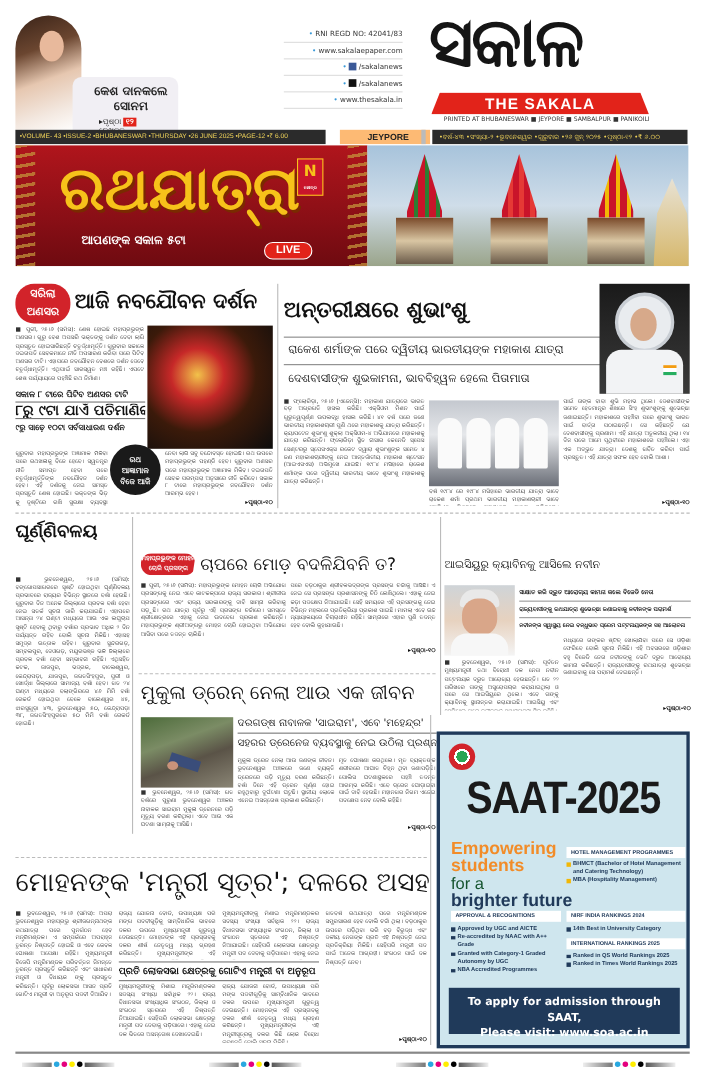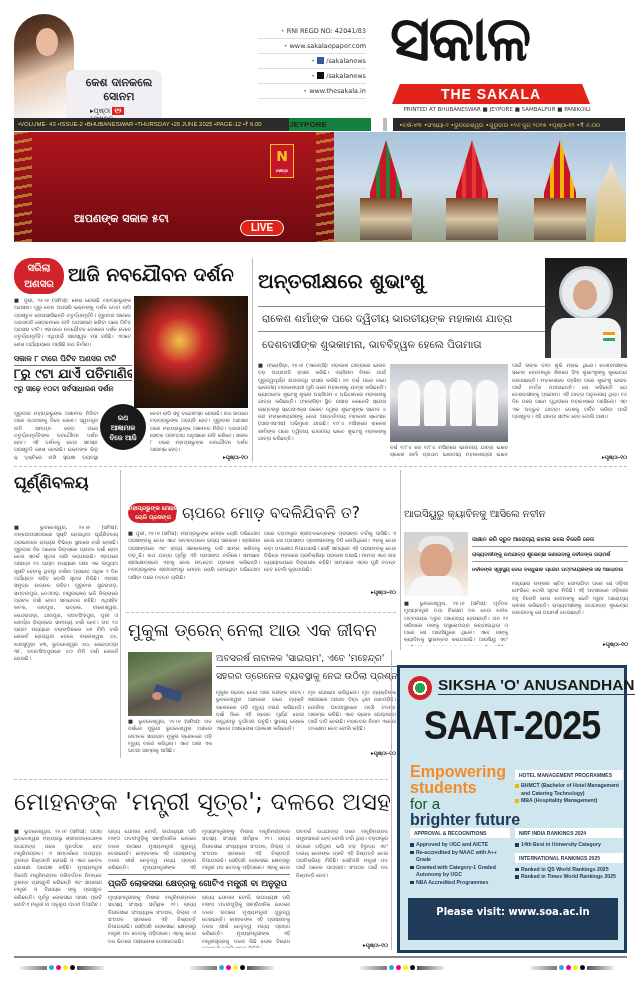--- a/index.html
+++ b/index.html
@@ -25,21 +25,21 @@
   .fb { background: #3b5998; }
   .xicon { background: #111; }
 
   .logo { left: 380px; top: 6px; width: 250px; height: 78px; }
   .logo-script { position: absolute; left: 10px; top: -6px; font-family: "DejaVu Serif", serif; font-size: 62px; font-weight: bold; color: #151515; letter-spacing: -2px; line-height: 78px; }
   .logo-band { left: 392px; top: 84px; width: 198px; height: 20px; background: #e2231a; clip-path: polygon(4% 0, 96% 0, 100% 100%, 0 100%); }
   .logo-en { left: 392px; top: 84px; width: 198px; text-align: center; font-size: 14px; font-weight: bold; color: #fff; line-height: 20px; letter-spacing: 1px; font-family: "Liberation Sans", sans-serif; }
   .printed { left: 392px; top: 106px; width: 210px; font-size: 5.5px; color: #333; text-align: center; }
 
   .datebar { left: 14px; top: 118px; width: 282px; height: 13px; background: #2b2b2b; color: #f2d55b; font-size: 6px; line-height: 13px; padding-left: 4px; white-space: nowrap; font-family: "Liberation Sans", sans-serif; }
-  .editiontab { left: 289px; top: 118px; width: 82px; height: 13px; background: #15803d; font-size: 8px; font-weight: bold; color: #222; line-height: 13px; padding-left: 0; font-family: "Liberation Sans", sans-serif; }
+  .editiontab { left: 309px; top: 118px; width: 82px; height: 13px; background: #fdba74; font-size: 8px; font-weight: bold; color: #222; line-height: 13px; padding-left: 25px; font-family: "Liberation Sans", sans-serif; }
   .editionsep { left: 383px; top: 118px; width: 4px; height: 13px; background: #bbb; }
   .odiabar { left: 393px; top: 118px; width: 232px; height: 13px; background: #2b2b2b; color: #f2d55b; font-size: 6px; line-height: 13px; padding-left: 6px; white-space: nowrap; }
 
   
   .banner { left: 14px; top: 132px; width: 612px; height: 110px; overflow: hidden; }
   .banner-left { left: 0; top: 0; width: 320px; height: 110px; background: linear-gradient(180deg, #b0151c 0%, #8a0f16 60%, #6e0a10 100%); }
   .banner-ornament { top: 0; width: 18px; height: 110px; background: repeating-linear-gradient(170deg, #c79a3c 0 3px, transparent 3px 9px); opacity: .7; }
   .banner-title { left: 40px; top: 2px; font-size: 54px; font-weight: bold; color: #f7c21a; font-family: "DejaVu Serif", serif; text-shadow: 2px 3px 0 #7a2a00; line-height: 74px; }
   .banner-sub { left: 60px; top: 80px; font-size: 11px; color: #fff; font-weight: bold; }
   .banner-live { left: 226px; top: 88px; width: 44px; height: 16px; background: #e2231a; border: 1.5px solid #fff; border-radius: 8px; color: #fff; font-size: 10px; font-weight: bold; text-align: center; line-height: 13px; font-family: "Liberation Sans", sans-serif; }
@@ -129,20 +129,21 @@
 
 <div class="abs datebar">•VOLUME- 43 •ISSUE-2 •BHUBANESWAR •THURSDAY •26 JUNE 2025 •PAGE-12 •₹ 6.00</div>
 <div class="abs editiontab">JEYPORE</div>
 <div class="abs editionsep"></div>
 <div class="abs odiabar">•ବର୍ଷ-୪୩ •ସଂଖ୍ୟା-୨ •ଭୁବନେଶ୍ୱର •ଗୁରୁବାର •୨୬ ଜୁନ୍ ୨୦୨୫ •ପୃଷ୍ଠା-୧୨ •₹ ୬.୦୦</div>
 
 <div class="abs banner">
   <div class="abs banner-left"></div>
   <div class="abs banner-ornament" style="left:0"></div>
   <div class="abs banner-ornament" style="left:302px"></div>
+  <div class="abs banner-title">ରଥଯାତ୍ରା</div>
   <div class="abs banner-sub">ଆପଣଙ୍କ ସକାଳ ୫ଟା</div>
   <div class="abs banner-channel"><span>N</span><small>ନକ୍ଷତ୍ର</small></div>
   <div class="abs banner-live">LIVE</div>
   <div class="abs banner-right">
     <div class="abs chariot" style="left:22px">
         <div class="spire g"></div>
         <div class="base"></div>
       </div>
     <div class="abs chariot" style="left:108px">
         <div class="spire"></div>
@@ -216,21 +217,21 @@
 <div class="abs body-text" style="left:128px;top:530px;width:132px;height:64px">■ ପୁରୀ, ୨୫।୬ (ସମିସ): ମହାପ୍ରଭୁଙ୍କ ମୋହନ ଚୋରି ଅଭିଯୋଗ ପ୍ରସଙ୍ଗକୁ ନେଇ ଏବେ କାଟକଳ୍ପରେ ରାଜ୍ୟ ସରକାର। ଶ୍ରୀଜୀଉ ପ୍ରସଙ୍ଗରେ ଏବଂ ରାଜ୍ୟ ସରକାରଙ୍କୁ ଦାବି ସାମ୍ନା କରିବାକୁ ପଡ଼ୁଛି। ରଥ ଯାତ୍ରା ପୂର୍ବରୁ ଏହି ପ୍ରସଙ୍ଗ ଚର୍ଚ୍ଚାରେ। ସମସ୍ତେ ଶ୍ରୀକ୍ଷେତ୍ରରେ ଏହାକୁ ନେଇ ଉଦବେଗ ପ୍ରକାଶ କରିଛନ୍ତି। ମହାପ୍ରଭୁଙ୍କ ଶ୍ରୀଅଙ୍ଗରୁ ମୋହନ ଚୋରି ହୋଇଥିବା ଅଭିଯୋଗ ଆସିବା ପରେ ତଦନ୍ତ ଚାଲିଛି।</div>
 <div class="abs body-text" style="left:264px;top:530px;width:132px;height:58px">ପରେ ବଡ଼ଠାକୁର ଶ୍ରୀବଳଭଦ୍ରଙ୍କ ପ୍ରସଙ୍ଗ ଚର୍ଚ୍ଚାକୁ ଆସିଛି। ଏ ନେଇ ସେ ପ୍ରସଙ୍ଗ ପ୍ରଶାସନଙ୍କୁ ଚିଠି ଲେଖିଥିଲେ। ଏହାକୁ ନେଇ କଡ଼ା ପଦକ୍ଷେପ ନିଆଯାଇଛି। ସେହି ସମୟରେ ଏହି ପ୍ରସଙ୍ଗକୁ ନେଇ ବିଭିନ୍ନ ମହଲରେ ପ୍ରତିକ୍ରିୟା ପ୍ରକାଶ ପାଇଛି। ମାମଲା ଏବେ ଉଚ୍ଚ ନ୍ୟାୟାଳୟରେ ବିଚାରାଧୀନ ରହିଛି। ସାମ୍ନାରେ ଏହାର ପୁଣି ତଦନ୍ତ ହେବ ବୋଲି କୁହାଯାଉଛି।</div>
 <div class="abs cont" style="left:350px;top:589px;width:46px">▸ପୃଷ୍ଠା-୧୦</div>
 <div class="abs rule-h" style="left:126px;top:612px;width:270px"></div>
 
 <div class="abs hl" style="left:128px;top:614px;width:270px;font-size:17.5px;line-height:32px;font-weight:normal">ମୁକୁଳା ଡ୍ରେନ୍ ନେଲା ଆଉ ଏକ ଜୀବନ</div>
 <div class="abs photo-drain" style="left:128px;top:652px;width:84px;height:64px">
   <div class="abs" style="left:26px;top:36px;width:28px;height:10px;background:#3a4d7a;transform:rotate(18deg)"></div>
   <div class="abs" style="left:24px;top:40px;width:10px;height:8px;background:#c9927a;border-radius:50%"></div>
 </div>
-<div class="abs hl" style="left:216px;top:650px;width:182px;font-size:9.4px;line-height:16px;font-weight:normal;border-bottom:1px solid #777">ଅବସରର୍ଷ ନାବାଳକ 'ସାଇରାମ', ଏବେ 'ମହେନ୍ଦ୍ର'</div>
+<div class="abs hl" style="left:216px;top:650px;width:182px;font-size:9.4px;line-height:16px;font-weight:normal;border-bottom:1px solid #777">ଦରଗଡ୍ଷ ନାବାଳକ 'ସାଇରାମ', ଏବେ 'ମହେନ୍ଦ୍ର'</div>
 <div class="abs hl" style="left:216px;top:668px;width:182px;font-size:9.4px;line-height:16px;font-weight:normal">ସହରର ଡ୍ରେନେଜ ବ୍ୟବସ୍ଥାକୁ ନେଇ ଉଠିଲା ପ୍ରଶ୍ନ</div>
 <div class="abs body-text" style="left:128px;top:718px;width:84px;height:40px">■ ଭୁବନେଶ୍ୱର, ୨୫।୬ (ସମିସ): ଗତ ବର୍ଷରେ ପୁରୁଣା ଭୁବନେଶ୍ୱର ଅଞ୍ଚଳର ନାବାଳକ ସାଇରାମ ମୁକୁଳା ଡ୍ରେନରେ ପଡ଼ି ମୃତ୍ୟୁ ବରଣ କରିଥିଲା। ଏବେ ଆଉ ଏକ ଘଟଣା ସାମ୍ନାକୁ ଆସିଛି।</div>
 <div class="abs body-text" style="left:216px;top:689px;width:88px;height:68px">ମୁକୁଳା ଡ୍ରେନ ନେଲା ଆଉ ଜଣଙ୍କ ଜୀବନ। ଭୁବନେଶ୍ୱର ଅଞ୍ଚଳରେ ଜଣେ ବ୍ୟକ୍ତି ଡ୍ରେନରେ ପଡ଼ି ମୃତ୍ୟୁ ବରଣ କରିଛନ୍ତି। ବର୍ଷା ଦିନେ ଏହି ଡ୍ରେନ ପୂର୍ଣ୍ଣ ହୋଇ ରହୁଥିବାରୁ ଦୁର୍ଘଟଣା ଘଟୁଛି। ସ୍ଥାନୀୟ ଲୋକେ ଏନେଇ ଅସନ୍ତୋଷ ପ୍ରକାଶ କରିଛନ୍ତି।</div>
 <div class="abs body-text" style="left:308px;top:689px;width:88px;height:60px">ମୃତ ଘୋଷଣା କରିଥିଲେ। ମୃତ ବ୍ୟକ୍ତିଙ୍କ ଶରୀରରେ ଆଘାତ ଚିହ୍ନ ଥିବା ଜଣାପଡ଼ିଛି। ପୋଲିସ ଘଟଣାସ୍ଥଳରେ ପହଞ୍ଚି ତଦନ୍ତ ଆରମ୍ଭ କରିଛି। ଏବେ ଡ୍ରେନ ଘୋଡ଼ାଇବା ପାଇଁ ଦାବି ହେଉଛି। ମହାନଗର ନିଗମ ଏନେଇ ପଦକ୍ଷେପ ନେବ ବୋଲି କହିଛି।</div>
 <div class="abs cont" style="left:350px;top:750px;width:46px">▸ପୃଷ୍ଠା-୧୦</div>
 
 <div class="abs rule-v" style="left:400px;top:470px;height:180px"></div>
 
 <div class="abs hl" style="left:404px;top:500px;width:224px;font-size:10px;line-height:28px;font-weight:normal">ଆଇସିୟୁରୁ କ୍ୟାବିନକୁ ଆସିଲେ ନବୀନ</div>
 <div class="abs photo-naveen" style="left:404px;top:532px;width:64px;height:64px">
@@ -240,21 +241,20 @@
 </div>
 <div class="abs hl" style="left:472px;top:533px;width:156px;font-size:5.6px;line-height:13px;border-bottom:1px solid #999">ସାକ୍ଷାତ କରି ଦ୍ରୁତ ଆରୋଗ୍ୟ କାମନା କଲେ ବିଜେଡି ନେତା</div>
 <div class="abs hl" style="left:472px;top:548px;width:156px;font-size:5.3px;line-height:13px;border-bottom:1px solid #999">ରାଜ୍ୟବାସୀଙ୍କୁ ରଥଯାତ୍ରା ଶୁଭେଚ୍ଛା ଜଣାଇବାକୁ ନବୀନଙ୍କ ପରାମର୍ଶ</div>
 <div class="abs hl" style="left:472px;top:563px;width:156px;font-size:5.2px;line-height:13px">ନବୀନଙ୍କ ସ୍ୱାସ୍ଥ୍ୟ ନେଇ ବନ୍ଧୁଭାବ ପ୍ରେମ ପଟ୍ଟନାୟକଙ୍କ ସହ ଆଲୋଚନା</div>
 <div class="abs body-text" style="left:404px;top:598px;width:104px;height:48px;padding-top:2px">■ ଭୁବନେଶ୍ୱର, ୨୫।୬ (ସମିସ): ପୂର୍ବତନ ମୁଖ୍ୟମନ୍ତ୍ରୀ ତଥା ବିରୋଧୀ ଦଳ ନେତା ନବୀନ ପଟ୍ଟନାୟକ ଦ୍ରୁତ ଆରୋଗ୍ୟ ହେଉଛନ୍ତି। ଗତ ୨୨ ତାରିଖରେ ତାଙ୍କୁ ଅସ୍ତ୍ରୋପଚାର କରାଯାଇଥିଲା ଓ ପରେ ସେ ଆଇସିୟୁରେ ଥିଲେ। ଏବେ ତାଙ୍କୁ କ୍ୟାବିନକୁ ସ୍ଥାନାନ୍ତର କରାଯାଇଛି। ଆଇସିୟୁ ଏବଂ ହସ୍ପିଟାଲ ପରେ ନବୀନଙ୍କ ସ୍ୱାସ୍ଥ୍ୟବସ୍ଥା ସ୍ଥିର ରହିଛି।</div>
 <div class="abs body-text" style="left:512px;top:580px;width:116px;height:58px">ମଧ୍ୟରେ ତାଙ୍କର ଷ୍ଟିଚ୍ ଖୋଲାଯିବା ପରେ ସେ ଓଡ଼ିଶା ଫେରିବେ ବୋଲି ସୂଚନା ମିଳିଛି। ଏହି ଅବସରରେ ଓଡ଼ିଶାର ବହୁ ବିଜେଡି ନେତା ନବୀନଙ୍କୁ ଭେଟି ଦ୍ରୁତ ଆରୋଗ୍ୟ କାମନା କରିଛନ୍ତି। ରାଜ୍ୟବାସୀଙ୍କୁ ରଥଯାତ୍ରା ଶୁଭେଚ୍ଛା ଜଣାଇବାକୁ ସେ ପରାମର୍ଶ ଦେଇଛନ୍ତି।</div>
 <div class="abs cont" style="left:580px;top:641px;width:48px">▸ପୃଷ୍ଠା-୧୦</div>
 
 <div class="abs ad">
   <div class="abs ad-logo"></div>
-  <div class="abs ad-inst">SIKSHA 'O' ANUSANDHAN</div>
   <div class="abs ad-saat">SAAT-2025</div>
   <div class="abs ad-emp">
     <div class="o">Empowering</div>
     <div class="o">students</div>
     <div class="o2">for a</div>
     <div class="n">brighter future</div>
   </div>
   <div class="abs ad-hm">
     <div class="ad-sechead">HOTEL MANAGEMENT PROGRAMMES</div>
     <div class="ad-item or" style="margin-top:2px">BHMCT (Bachelor of Hotel Management and Catering Technology)</div>
@@ -268,20 +268,21 @@
     <div class="ad-item">NBA Accredited Programmes</div>
   </div>
   <div class="abs ad-rank">
     <div class="ad-sechead">NIRF INDIA RANKINGS 2024</div>
     <div class="ad-item" style="margin-top:3px">14th Best in University Category</div>
     <div class="ad-sechead" style="margin-top:4px">INTERNATIONAL RANKINGS 2025</div>
     <div class="ad-item" style="margin-top:3px">Ranked in QS World Rankings 2025</div>
     <div class="ad-item">Ranked in Times World Rankings 2025</div>
   </div>
   <div class="abs ad-cta">
+    <div>To apply for admission through SAAT,</div>
     <div>Please visit: www.soa.ac.in</div>
   </div>
 </div>
 
 <div class="abs rule-v" style="left:391px;top:650px;height:300px"></div>
 <div class="abs rule-h" style="left:14px;top:779px;width:374px"></div>
 
 <div class="abs hl" style="left:14px;top:782px;width:376px;font-size:24px;line-height:40px;font-weight:normal">ମୋହନଙ୍କ 'ମନ୍ତ୍ରୀ ସୂତ୍ର'; ଦଳରେ ଅସହମତି</div>
 <div class="abs body-text" style="left:14px;top:828px;width:88px;height:120px">■ ଭୁବନେଶ୍ୱର, ୨୫।୬ (ସମିସ): ଅପରା ଭୁବନେଶ୍ୱର ମହାପ୍ରଭୁ ଶ୍ରୀଜଗନ୍ନାଥଙ୍କ ରଥଯାତ୍ରା ପରେ ପୁନର୍ଗଠନ ହେବ ମନ୍ତ୍ରିମଣ୍ଡଳ। ଏ ସମ୍ପର୍କରେ ଅପରାହ୍ନ ତୁରନ୍ତ ନିଷ୍ପତ୍ତି ହୋଇଛି ଓ ଏବେ କେବଳ ଘୋଷଣା ଅପେକ୍ଷା ରହିଛି। ମୁଖ୍ୟମନ୍ତ୍ରୀ ବିଜେପି ମନ୍ତ୍ରିମଣ୍ଡଳ ପରିବର୍ତ୍ତନ ନିମନ୍ତେ ତୁରନ୍ତ ପ୍ରସ୍ତୁତି କରିଛନ୍ତି ଏବଂ ସାଧାରଣ ମନ୍ତ୍ରୀ ଓ ବିଧାୟକ ଙ୍କୁ ପ୍ରସ୍ତୁତ କରିଛନ୍ତି। ପୂର୍ବରୁ ଲୋକସଭା ଆସନ ପ୍ରତି ଗୋଟିଏ ମନ୍ତ୍ରୀ ବା ଅନୁରୂପ ପଦବୀ ଦିଆଯିବ।</div>
 <div class="abs body-text" style="left:108px;top:828px;width:88px;height:44px">ରାଜ୍ୟ ଯୋଜନା ବୋର୍ଡ, ଉପାଧ୍ୟକ୍ଷ ପରି ମଙ୍ଗ ପଦବୀଗୁଡ଼ିକୁ ସାମ୍ବିଧାନିକ ଭାବରେ ଦଳର ଉପରେ ମୁଖ୍ୟମନ୍ତ୍ରୀ ଗୁରୁତ୍ୱ ଦେଉଛନ୍ତି। ମୋହନଙ୍କ ଏହି ପ୍ରସ୍ତାବକୁ ଦଳର ଶୀର୍ଷ ନେତୃତ୍ୱ ମଧ୍ୟ ଗ୍ରହଣ କରିଛନ୍ତି। ମୁଖ୍ୟମନ୍ତ୍ରୀଙ୍କ ଏହି ମନ୍ତ୍ରୀସୂତ୍ରକୁ ଦଳର କିଛି ଲୋକ ବିରୋଧ କରୁଛନ୍ତି ବୋଲି ସୂଚନା ମିଳିଛି।</div>

